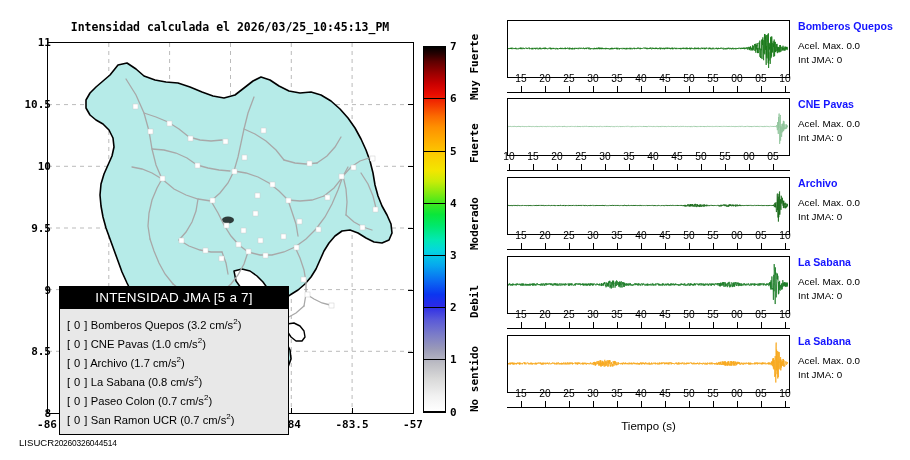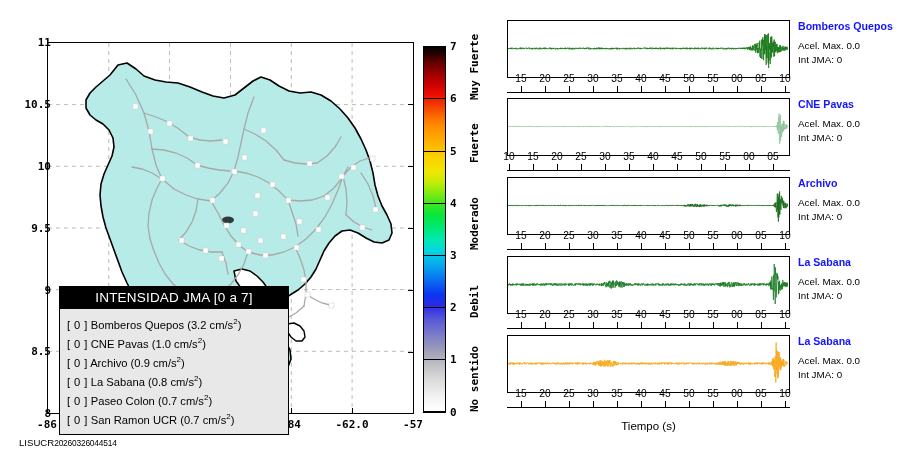--- a/index.html
+++ b/index.html
@@ -264,20 +264,21 @@
   #footer-stamp .code {
     font-size: 8.4px;
     letter-spacing: -0.2px;
   }
 </style>
 </head>
 <body>
 
 <div id="map-panel">
 
+  <div id="map-title">Intensidad calculada el 2026/03/25_10:45:13_PM</div>
 
   <div id="map-frame">
     <svg id="map-svg" width="365" height="370" viewBox="0 0 365 370">
       <rect x="0" y="0" width="365" height="370" fill="#ffffff"></rect>
 
       <g stroke="#bbbbbb" stroke-width="1" stroke-dasharray="4,4">
         <line x1="60.8" y1="0" x2="60.8" y2="370"></line>
         <line x1="121.6" y1="0" x2="121.6" y2="370"></line>
         <line x1="182.5" y1="0" x2="182.5" y2="370"></line>
         <line x1="243.3" y1="0" x2="243.3" y2="370"></line>
@@ -421,40 +422,40 @@
   <div class="map-tick-mark-x" style="left:230px"></div>
   <div class="map-tick-mark-x" style="left:291px"></div>
   <div class="map-tick-mark-x" style="left:352px"></div>
   <div class="map-tick-mark-x" style="left:413px"></div>
 
   <div class="map-xtick-label" style="left:47px">-86</div>
   <div class="map-xtick-label" style="left:108px">-85.5</div>
   <div class="map-xtick-label" style="left:169px">-85</div>
   <div class="map-xtick-label" style="left:230px">-84.5</div>
   <div class="map-xtick-label" style="left:291px">-84</div>
-  <div class="map-xtick-label" style="left:352px">-62.0</div>
+  <div class="map-xtick-label" style="left:352px">-83.5</div>
   <div class="map-xtick-label" style="left:413px">-57</div>
 
   <div id="legend-box">
-    <div id="legend-header">INTENSIDAD JMA [0 a 7]</div>
+    <div id="legend-header">INTENSIDAD JMA [5 a 7]</div>
     <div id="legend-list">
       <div class="legend-row">
         <span class="brk">[ 0 ]</span>
         <span>Bomberos Quepos</span>
         <span>(3.2 cm/s</span><span class="sup">2</span><span>)</span>
       </div>
       <div class="legend-row">
         <span class="brk">[ 0 ]</span>
         <span>CNE Pavas</span>
         <span>(1.0 cm/s</span><span class="sup">2</span><span>)</span>
       </div>
       <div class="legend-row">
         <span class="brk">[ 0 ]</span>
         <span>Archivo</span>
-        <span>(0.9 cm/s</span><span class="sup">2</span><span>)</span>
+        <span>(1.7 cm/s</span><span class="sup">2</span><span>)</span>
       </div>
       <div class="legend-row">
         <span class="brk">[ 0 ]</span>
         <span>La Sabana</span>
         <span>(0.8 cm/s</span><span class="sup">2</span><span>)</span>
       </div>
       <div class="legend-row">
         <span class="brk">[ 0 ]</span>
         <span>Paseo Colon</span>
         <span>(0.7 cm/s</span><span class="sup">2</span><span>)</span>

